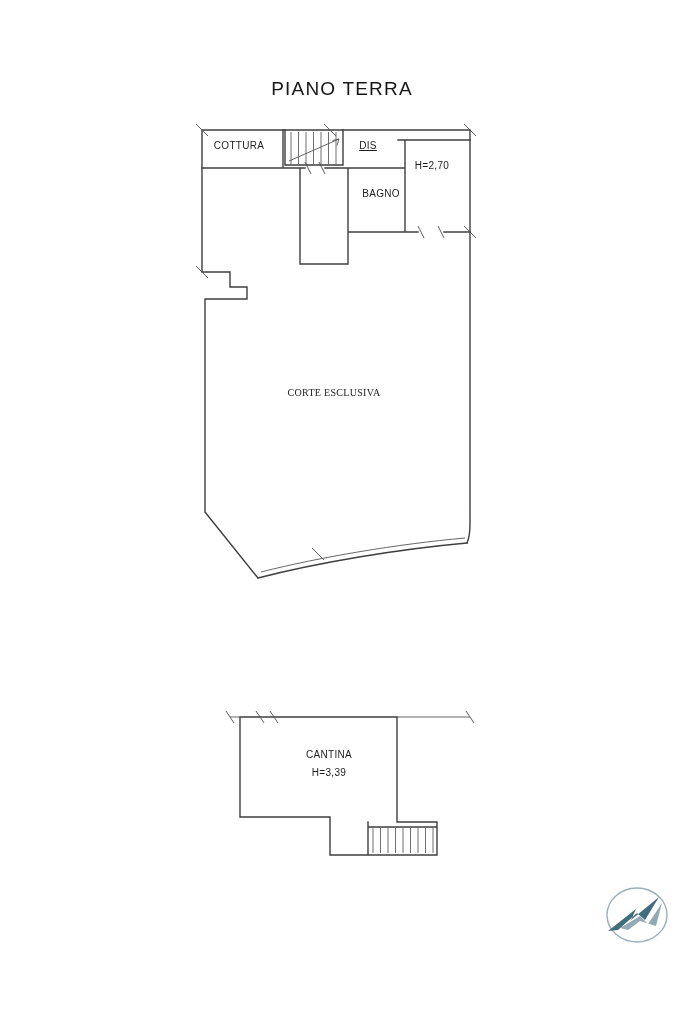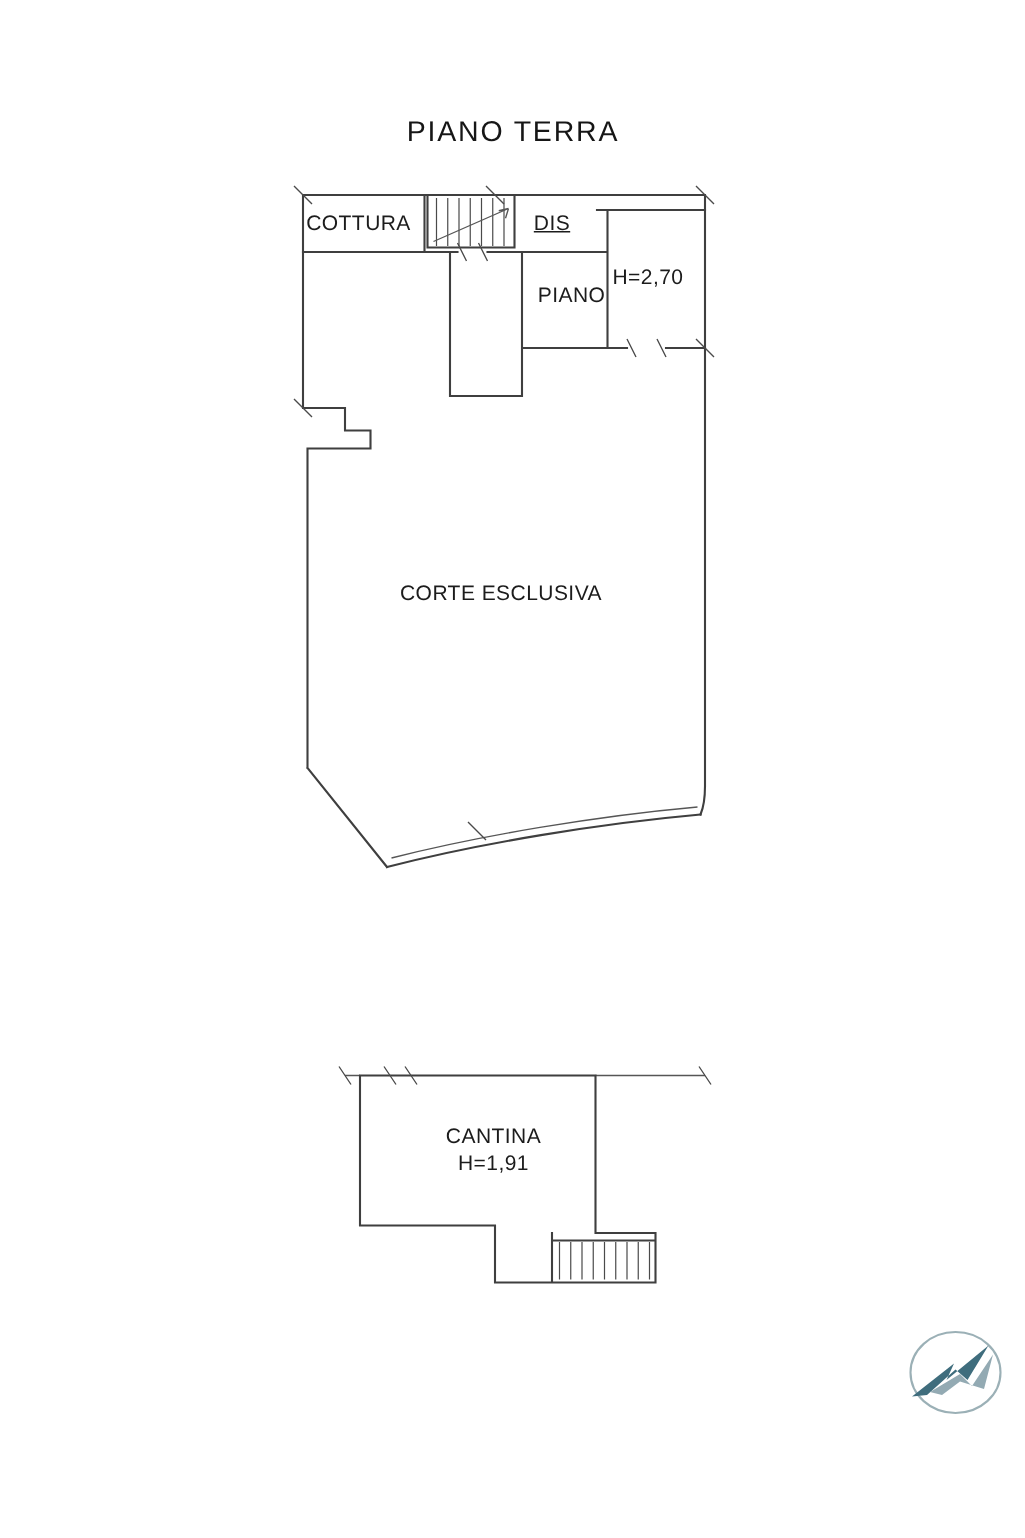--- a/index.html
+++ b/index.html
@@ -15,21 +15,21 @@
     position:absolute;
     transform:translateX(-50%);
     font-size:19px;
     letter-spacing:1.2px;
     color:#161616;
     white-space:nowrap;
   }
   .room-label{
     position:absolute;
     transform:translateX(-50%);
-    font-size:14px;
+    font-size:10px;
     letter-spacing:0.3px;
     color:#1c1c1c;
     white-space:nowrap;
   }
   .wall{stroke:#3f3f3f;stroke-width:1.4;fill:none;stroke-linecap:square;}
   .thin{stroke:#565656;stroke-width:0.9;fill:none;}
   .hatch{stroke:#4a4a4a;stroke-width:0.8;fill:none;}
   .tick{stroke:#4a4a4a;stroke-width:0.9;fill:none;}
 </style>
 </head>
@@ -109,20 +109,20 @@
 
     <g>
       <ellipse cx="637" cy="915" rx="30" ry="27" fill="none" stroke-width="1.4" stroke="#9bb0b6"></ellipse>
       <path d="M608,931 L636,909 L631,920 L659,897 L645,920 L637,913 L618,930 Z" fill="#3f6d7d"></path>
       <path d="M620,928 L640,916 L648,924 L662,903 L656,926 L640,921 L628,930 Z" fill="#93aab3"></path>
     </g>
   </svg>
 
   <div class="room-label" style="left:239px;top:140px;">COTTURA</div>
   <div class="room-label" style="left:368px;top:140px;text-decoration:underline;">DIS</div>
-  <div class="room-label" style="left:381px;top:188px;">PIANO</div>
-  <div class="room-label" style="left:432px;top:176px;">H=2,70</div>
-  <div class="room-label" style="left:334px;top:387px;">CORTE ESCLUSIVA</div>
+  <div class="room-label" style="left:381px;top:188px;">BAGNO</div>
+  <div class="room-label" style="left:432px;top:160px;">H=2,70</div>
+  <div class="room-label" style="left:334px;top:387px;font-family:Liberation Serif, serif;">CORTE ESCLUSIVA</div>
 
   <div class="room-label" style="left:329px;top:749px;text-align:center;">CANTINA</div>
-  <div class="room-label" style="left:329px;top:767px;">H=1,91</div>
+  <div class="room-label" style="left:329px;top:767px;">H=3,39</div>
 
 </div>
 
 </body></html>

